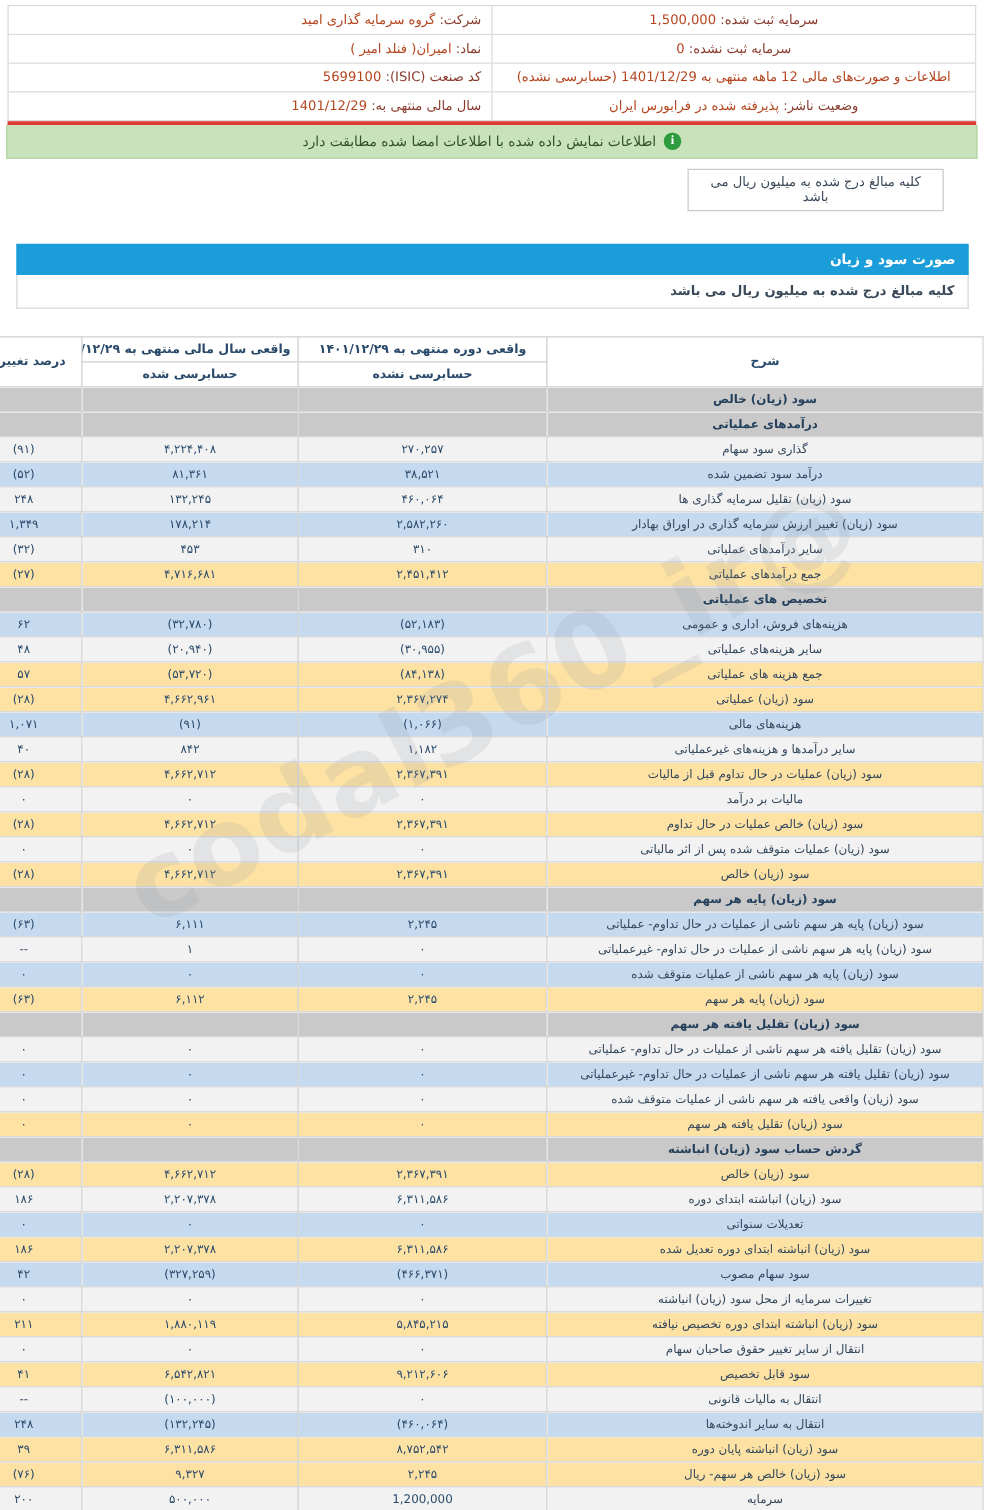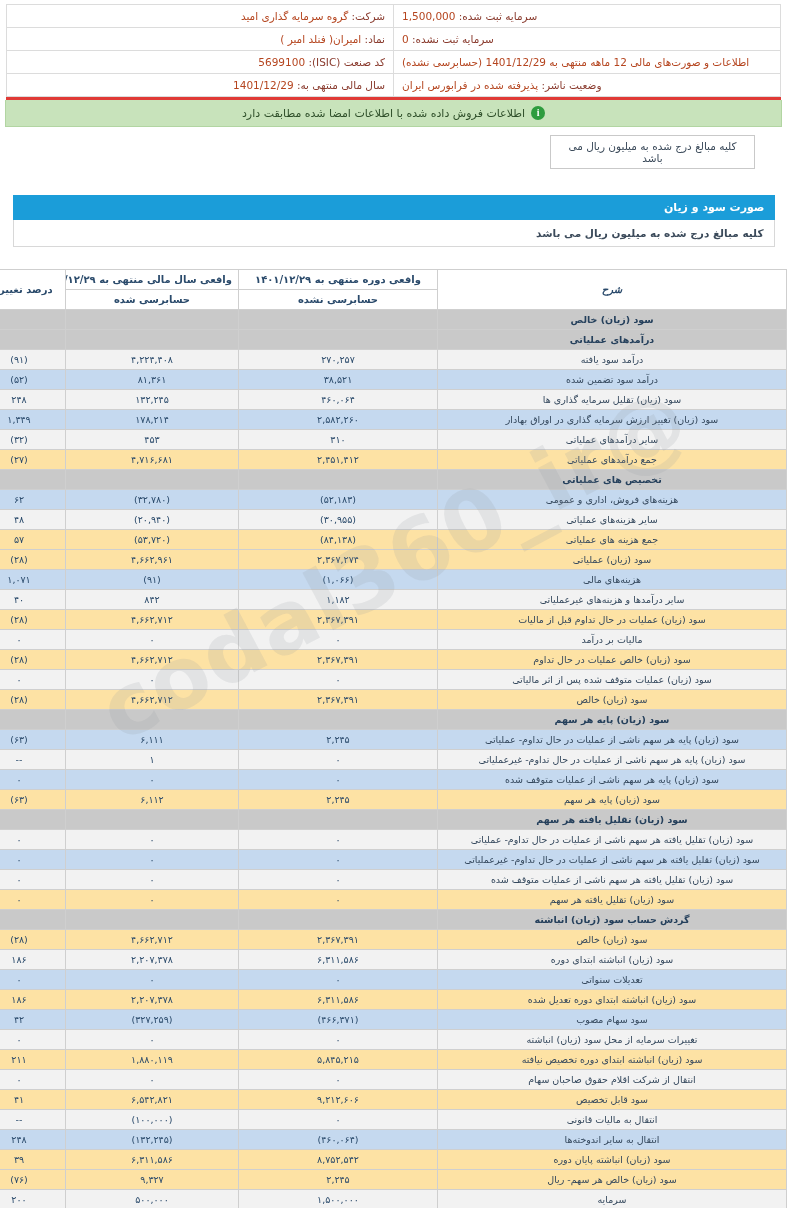--- a/index.html
+++ b/index.html
@@ -45,21 +45,21 @@
     border:1px solid #dcdcdc;
     padding:3px 8px 4px 8px;
     height:15px;
     font-size:10.5px;
     color:#8a3b2e;
     vertical-align:middle;
     white-space:nowrap;
     overflow:hidden;
   }
   .info-table td.rightcell{text-align:right;}
-  .info-table td.leftcell{text-align:left;}
+  .info-table td.leftcell{text-align:center;}
   .info-val{color:#b5451f;}
   .info-num{
     font-family:"DejaVu Sans","Liberation Sans",sans-serif;
     direction:ltr;
     unicode-bidi:embed;
     display:inline-block;
     color:#b5451f;
   }
 
   .redline{
@@ -141,21 +141,21 @@
     overflow:hidden;
     white-space:nowrap;
   }
   .main-table thead th{
     background:#ffffff;
     color:#2a4a6b;
     font-weight:bold;
     text-align:center;
     font-size:10px;
   }
-  th.c-desc{width:336px;font-style:italic;}
+  th.c-desc{width:336px;}
   th.c-v1{width:186px;}
   th.c-v2{width:160px;}
   th.c-pct{width:80px;}
 
   td.desc{text-align:center;color:#33475c;}
   td.num{text-align:center;direction:ltr;unicode-bidi:embed;color:#2a4a6b;}
   td.pct{text-align:center;direction:ltr;unicode-bidi:embed;color:#2a4a6b;}
 
   tr.r-white td{background:#f2f2f2;}
   tr.r-blue  td{background:#c5d9ef;}
@@ -188,21 +188,21 @@
           <td class="leftcell"><span>وضعیت ناشر: </span><span class="info-val">پذیرفته شده در فرابورس ایران</span></td>
           <td class="rightcell"><span>سال مالی منتهی به: </span><span class="info-num">1401/12/29</span></td>
         </tr>
       </tbody>
   </table>
 
   <div class="redline"></div>
 
   <div class="notice">
     <span class="info-icon">i</span>
-    <span>اطلاعات فروش داده شده با اطلاعات امضا شده مطابقت دارد</span>
+    <span>اطلاعات نمایش داده شده با اطلاعات امضا شده مطابقت دارد</span>
   </div>
 
   <div class="rial-box">کلیه مبالغ درج شده به میلیون ریال می باشد</div>
 
   <div class="sec-wrap">
     <div class="sec-header">صورت سود و زیان</div>
     <div class="sec-sub">کلیه مبالغ درج شده به میلیون ریال می باشد</div>
   </div>
 
   <table class="main-table">
@@ -225,21 +225,21 @@
           <td class="num"></td>
           <td class="pct"></td>
         </tr>
         <tr class="r-group">
           <td class="desc gh">درآمدهای عملیاتی</td>
           <td class="num"></td>
           <td class="num"></td>
           <td class="pct"></td>
         </tr>
         <tr class="r-white">
-          <td class="desc">درآمد سود یافته</td>
+          <td class="desc">گذاری سود سهام</td>
           <td class="num">۲۷۰,۲۵۷</td>
           <td class="num">۴,۲۲۴,۴۰۸</td>
           <td class="pct neg">(۹۱)</td>
         </tr>
         <tr class="r-blue">
           <td class="desc">درآمد سود تضمین شده</td>
           <td class="num">۳۸,۵۲۱</td>
           <td class="num">۸۱,۳۶۱</td>
           <td class="pct neg">(۵۲)</td>
         </tr>
@@ -381,21 +381,21 @@
           <td class="num">۰</td>
           <td class="pct">۰</td>
         </tr>
         <tr class="r-blue">
           <td class="desc">سود (زیان) تقلیل یافته هر سهم ناشی از عملیات در حال تداوم- غیرعملیاتی</td>
           <td class="num">۰</td>
           <td class="num">۰</td>
           <td class="pct">۰</td>
         </tr>
         <tr class="r-white">
-          <td class="desc">سود (زیان) تقلیل یافته هر سهم ناشی از عملیات متوقف شده</td>
+          <td class="desc">سود (زیان) واقعی یافته هر سهم ناشی از عملیات متوقف شده</td>
           <td class="num">۰</td>
           <td class="num">۰</td>
           <td class="pct">۰</td>
         </tr>
         <tr class="r-total">
           <td class="desc">سود (زیان) تقلیل یافته هر سهم</td>
           <td class="num">۰</td>
           <td class="num">۰</td>
           <td class="pct">۰</td>
         </tr>
@@ -441,21 +441,21 @@
           <td class="num">۰</td>
           <td class="pct">۰</td>
         </tr>
         <tr class="r-total">
           <td class="desc">سود (زیان) انباشته ابتدای دوره تخصیص نیافته</td>
           <td class="num">۵,۸۴۵,۲۱۵</td>
           <td class="num">۱,۸۸۰,۱۱۹</td>
           <td class="pct">۲۱۱</td>
         </tr>
         <tr class="r-white">
-          <td class="desc">انتقال از شرکت اقلام حقوق صاحبان سهام</td>
+          <td class="desc">انتقال از سایر تغییر حقوق صاحبان سهام</td>
           <td class="num">۰</td>
           <td class="num">۰</td>
           <td class="pct">۰</td>
         </tr>
         <tr class="r-total">
           <td class="desc">سود قابل تخصیص</td>
           <td class="num">۹,۲۱۲,۶۰۶</td>
           <td class="num">۶,۵۴۲,۸۲۱</td>
           <td class="pct">۴۱</td>
         </tr>
@@ -478,21 +478,21 @@
           <td class="pct">۳۹</td>
         </tr>
         <tr class="r-total">
           <td class="desc">سود (زیان) خالص هر سهم- ریال</td>
           <td class="num">۲,۲۴۵</td>
           <td class="num">۹,۳۲۷</td>
           <td class="pct neg">(۷۶)</td>
         </tr>
         <tr class="r-white">
           <td class="desc">سرمایه</td>
-          <td class="num">۱,۵۰۰,۰۰۰</td>
+          <td class="num">1,200,000</td>
           <td class="num">۵۰۰,۰۰۰</td>
           <td class="pct">۲۰۰</td>
         </tr>
       </tbody>
   </table>
 
   <div class="watermark">
     <div class="wm-text">@codal360_ir</div>
   </div>
 

